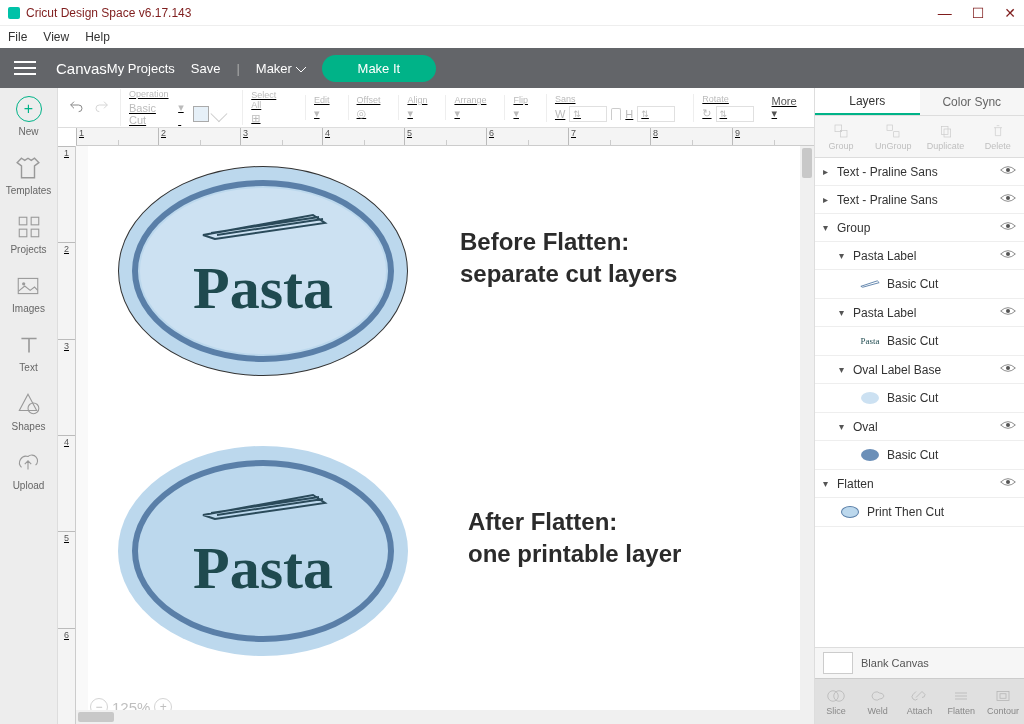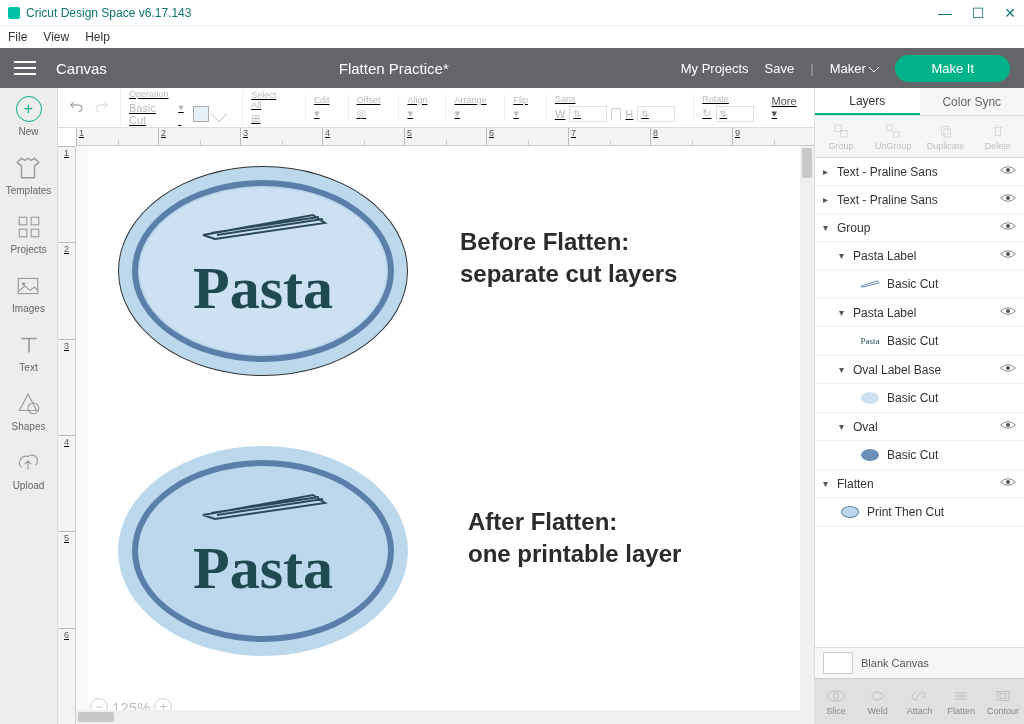--- a/index.html
+++ b/index.html
@@ -1,18 +1,18 @@
 <!DOCTYPE html>
 <html><head>
 <meta charset="utf-8">
 <style>
 * { margin: 0; padding: 0; box-sizing: border-box; font-family: -apple-system, BlinkMacSystemFont, "Segoe UI", Arial, sans-serif; }
 html, body { width: 1024px; height: 724px; overflow: hidden; background: #fff; }
 
-.titlebar { height: 26px; display: flex; align-items: center; padding: 0 8px; font-size: 12px; color: #0f766e; border-bottom: 1px solid #eee; }
+.titlebar { height: 26px; display: flex; align-items: center; padding: 0 8px; font-size: 12px; color: #7f1d1d; border-bottom: 1px solid #eee; }
 .titlebar .app-icon { width: 12px; height: 12px; background: #00c2a8; margin-right: 6px; border-radius: 2px; }
 .titlebar .win-controls { margin-left: auto; display: flex; gap: 20px; font-size: 14px; }
 .titlebar .win-controls span { cursor: pointer; }
 
 .menubar { height: 22px; display: flex; align-items: center; gap: 16px; padding: 0 8px; font-size: 12px; color: #333; }
 
 .header { height: 40px; background: #636569; display: flex; align-items: center; color: #fff; padding: 0 14px; }
 .hamburger { width: 22px; display: flex; flex-direction: column; gap: 4px; margin-right: 20px; cursor: pointer; }
 .hamburger span { height: 2px; background: #fff; }
 .header .canvas-label { font-size: 15px; }
@@ -116,21 +116,20 @@
   <span>Help</span>
 </div>
 
 <div class="header">
   <div class="hamburger">
       <span></span>
       <span></span>
       <span></span>
     </div>
   <span class="canvas-label">Canvas</span>
-  <span class="doc-title">Flatten Practice*</span>
   <div class="right-links">
     <span>My Projects</span>
     <span>Save</span>
     <span class="divider">|</span>
     <span><span>Maker</span> <svg width="10" height="6">
           <path d="M0 0 L5 5 L10 0" stroke="#fff" fill="none"></path>
         </svg></span>
     <span class="make-it">Make It</span>
   </div>
 </div>

